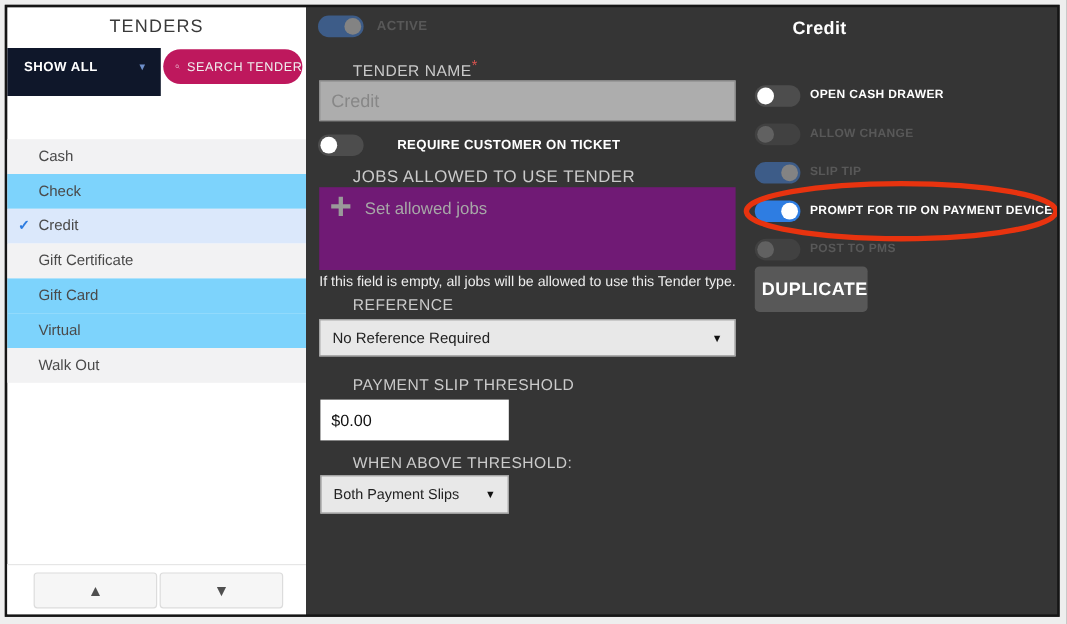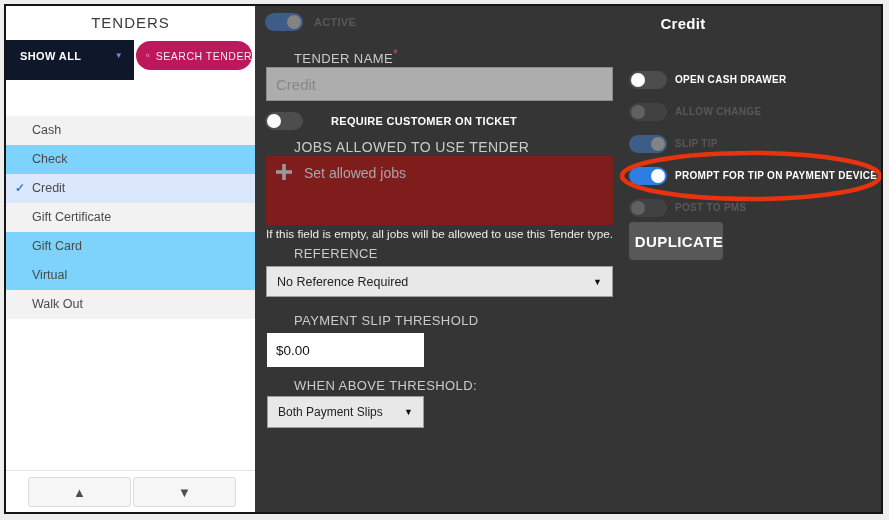--- a/index.html
+++ b/index.html
@@ -51,21 +51,21 @@
   .dd .dd-val { font-size:12.5px; color:#222; flex:1 1 auto; white-space:nowrap; }
   .dd .dd-arrow { font-size:9px; color:#111; margin-left:4px; }
 
   .txt-input { position:absolute; border:none; background:#ffffff; font-family:"Liberation Sans",sans-serif;
                font-size:13.5px; color:#111; padding:0 9px; }
 
   
   .name-input { position:absolute; left:260px; top:61px; width:347px; height:34px; background:#adadad;
                 border:1px solid #8d8d8d; color:#878787; font-size:15px; padding:0 9px;
                 font-family:"Liberation Sans",sans-serif; }
-  .jobs-box { position:absolute; left:260px; top:150px; width:347px; height:69px; background:#7f1d1d; cursor:pointer; }
+  .jobs-box { position:absolute; left:260px; top:150px; width:347px; height:69px; background:#701a75; cursor:pointer; }
   .jobs-ph { position:absolute; left:38px; top:9px; font-size:14px; color:#a7a7a7; }
   .helper { position:absolute; left:260px; top:221px; width:354px; font-size:11.8px; color:#ededed; }
   .asterisk { color:#d9534f; font-size:12px; vertical-align:super; }
 
   
   .detail-title { position:absolute; left:592px; top:9px; width:170px; text-align:center;
                   font-size:15px; font-weight:bold; color:#ffffff; letter-spacing:.3px; }
   .t-row { position:absolute; left:623px; height:18px; }
   .t-row .bold-lbl { left:46px; top:0; font-size:10px; white-space:nowrap; }
   .dup-btn { position:absolute; left:623px; top:216px; width:94px; height:38px; background:#585858;

